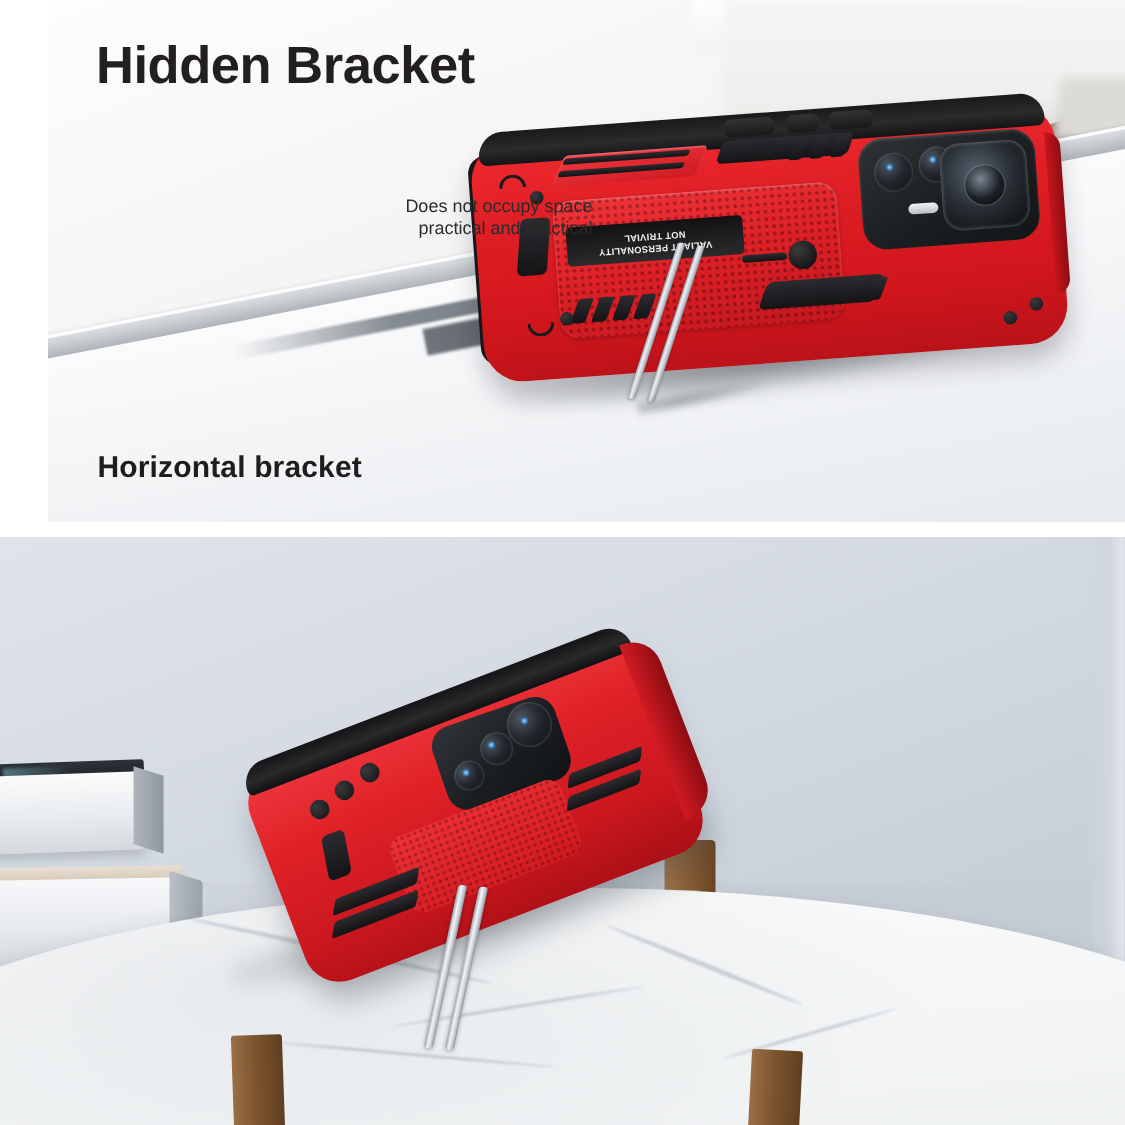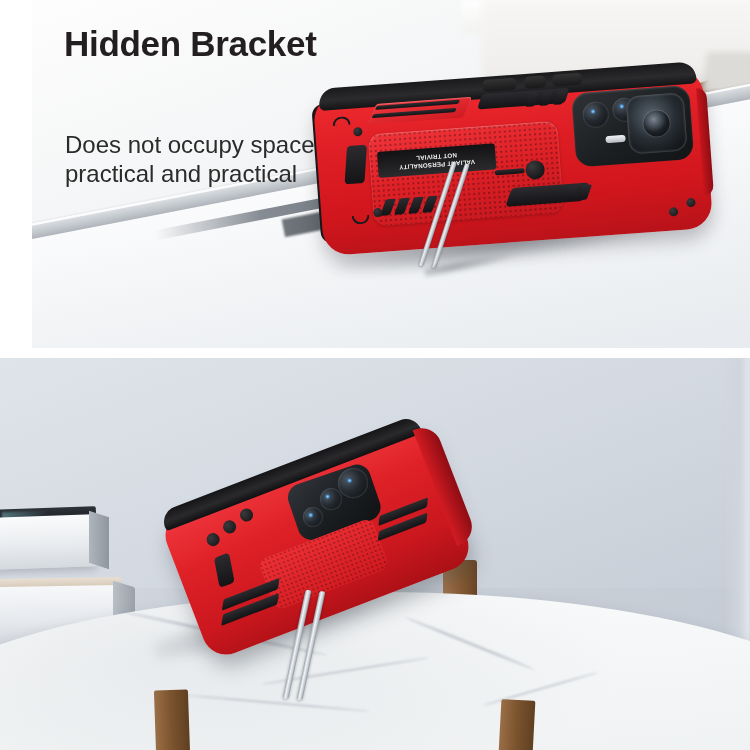--- a/index.html
+++ b/index.html
@@ -61,21 +61,21 @@
   }
   .gap-slat { position:absolute; width:4px; height:16px; background:#3c4248; transform:rotate(-11deg); }
 
   .headline {
     position:absolute; left:32px; top:24px; width:380px;
     font-size:35px; font-weight:bold; color:#231f20;
     line-height:1.16; letter-spacing:-.3px;
   }
   .subline {
     position:absolute; left:33px; top:130px; width:330px;
-    font-size:24px; color:#2b2b2b; line-height:1.22;
+    font-size:12px; color:#2b2b2b; line-height:1.22;text-align:right;
   }
   .label-horizontal {
     position:absolute; left:33px; top:301px;
     font-size:20px; font-weight:bold; color:#1d1d1f; letter-spacing:.1px;
   }
 
   
   .phone-top {
     position:absolute; left:286px; top:82px; width:390px; height:160px;
     transform:rotate(-4.2deg);
@@ -447,20 +447,21 @@
     </div>
     <div class="stand-shadow"></div>
 
     <div class="headline">
       <div>Hidden Bracket</div>
     </div>
     <div class="subline">
       <div>Does not occupy space</div>
       <div>practical and practical</div>
     </div>
+    <div class="label-horizontal">Horizontal bracket</div>
   </div>
 
   <div class="panel-bottom">
     <div class="wall-soft"></div>
     <div class="wall-right-strip"></div>
   </div>
 
 
   <div class="book-upper-cover"></div>
   <div class="book-upper"></div>

